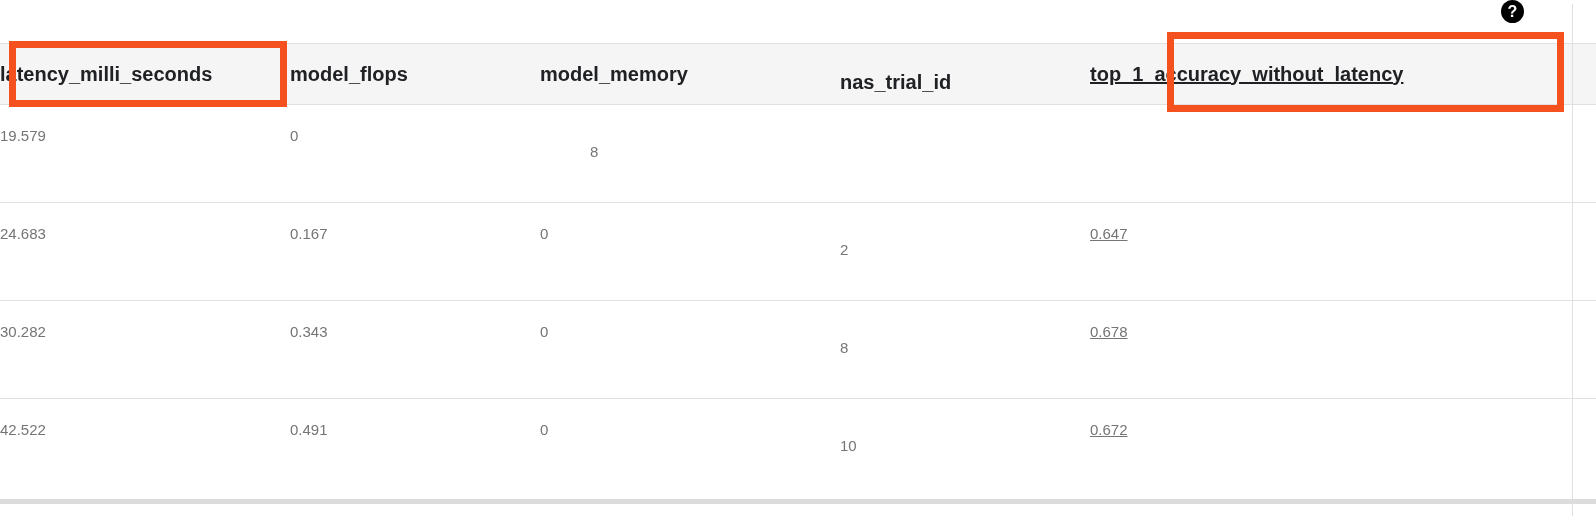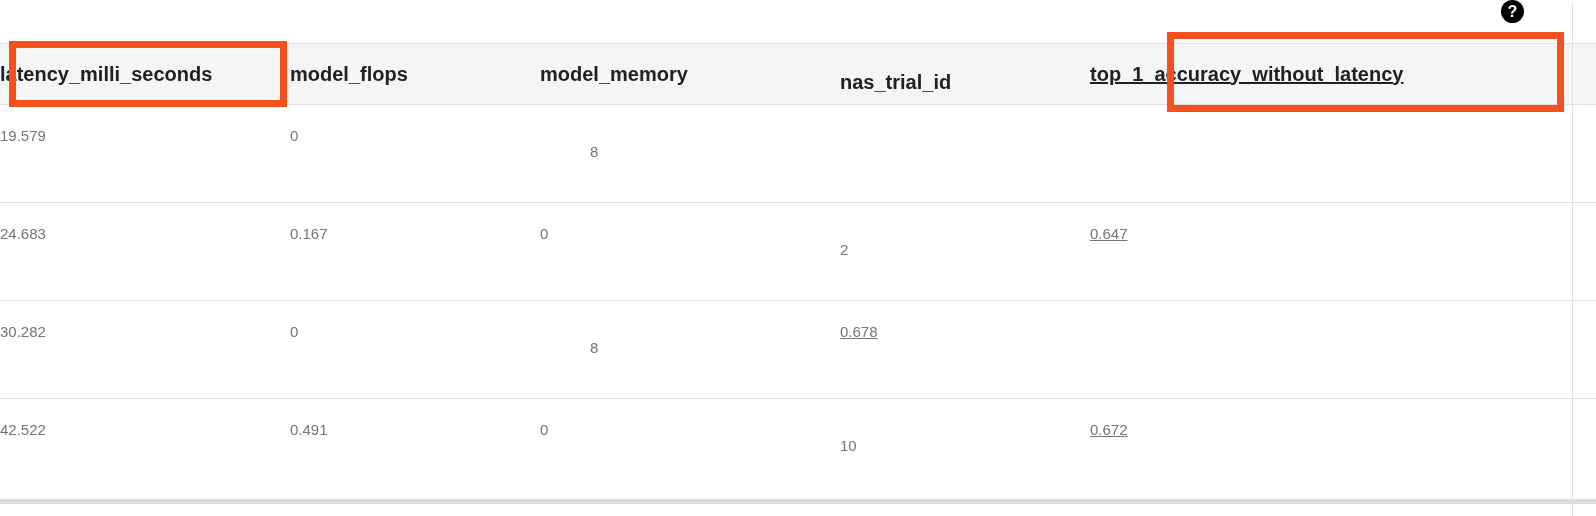--- a/index.html
+++ b/index.html
@@ -70,20 +70,21 @@
         <div class="row">
       <div class="cell col0">24.683</div>
       <div class="cell col1">0.167</div>
       <div class="cell col2">0</div>
       <div class="cell col3">2</div>
       <div class="cell col4">0.647</div>
       <div class="cell col5"></div>
     </div>
         <div class="row">
       <div class="cell col0">30.282</div>
+      <div class="cell col1">0.343</div>
       <div class="cell col2">0</div>
       <div class="cell col3">8</div>
       <div class="cell col4">0.678</div>
       <div class="cell col5"></div>
     </div>
         <div class="row">
       <div class="cell col0">42.522</div>
       <div class="cell col1">0.491</div>
       <div class="cell col2">0</div>
       <div class="cell col3">10</div>

